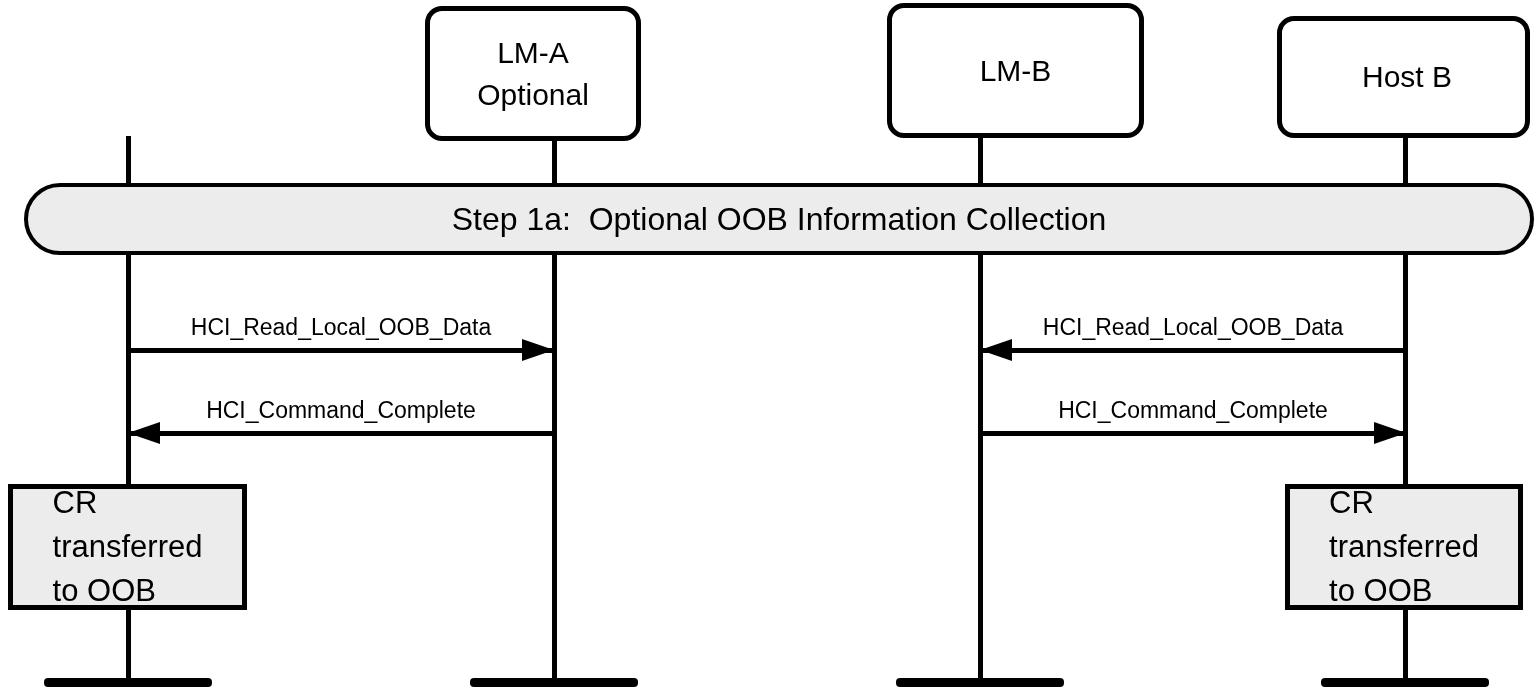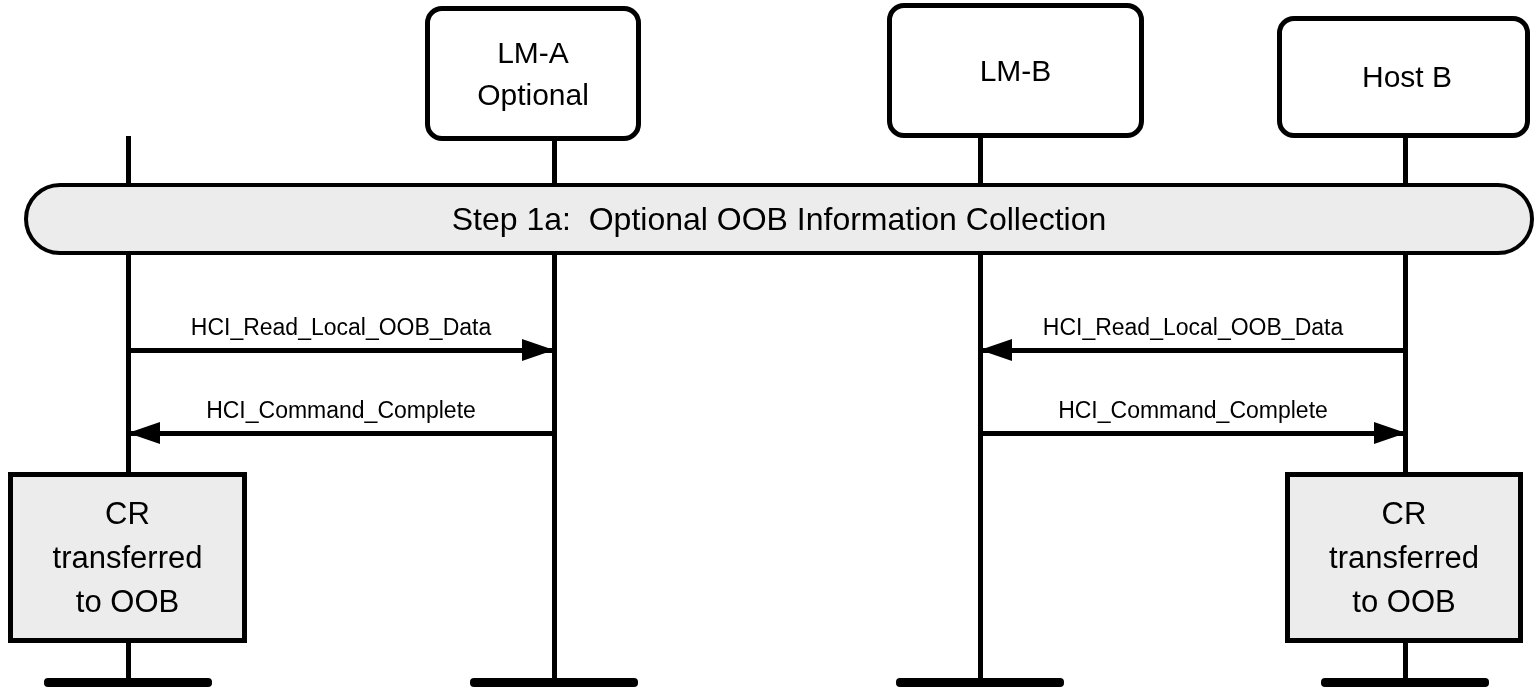--- a/index.html
+++ b/index.html
@@ -99,28 +99,28 @@
   .hr1 { top: 339px; }
   .hr2 { top: 422px; }
   .hx-a1 { left: 522px; }   
   .hx-a2 { left: 980px; }   
   .hx-a3 { left: 128px; }   
   .hx-a4 { left: 1374px; }  
 
   
   .note-box {
     position: absolute;
-    top: 472px;
-    height: 171px;
+    top: 484px;
+    height: 126px;
     background: var(--shade, #ececec);
     border: 5px solid var(--line, #000);
     display: flex;
     align-items: center;
     justify-content: center;
-    text-align: center;
+    text-align: left;
     font-size: 31px;
     line-height: 44px;
     white-space: pre-line;
     z-index: 2;
   }
   .pos-note-left  { left: 8px;    width: 239px; }
   .pos-note-right { left: 1285px; width: 238px; }
 
   
   .end-bar {

